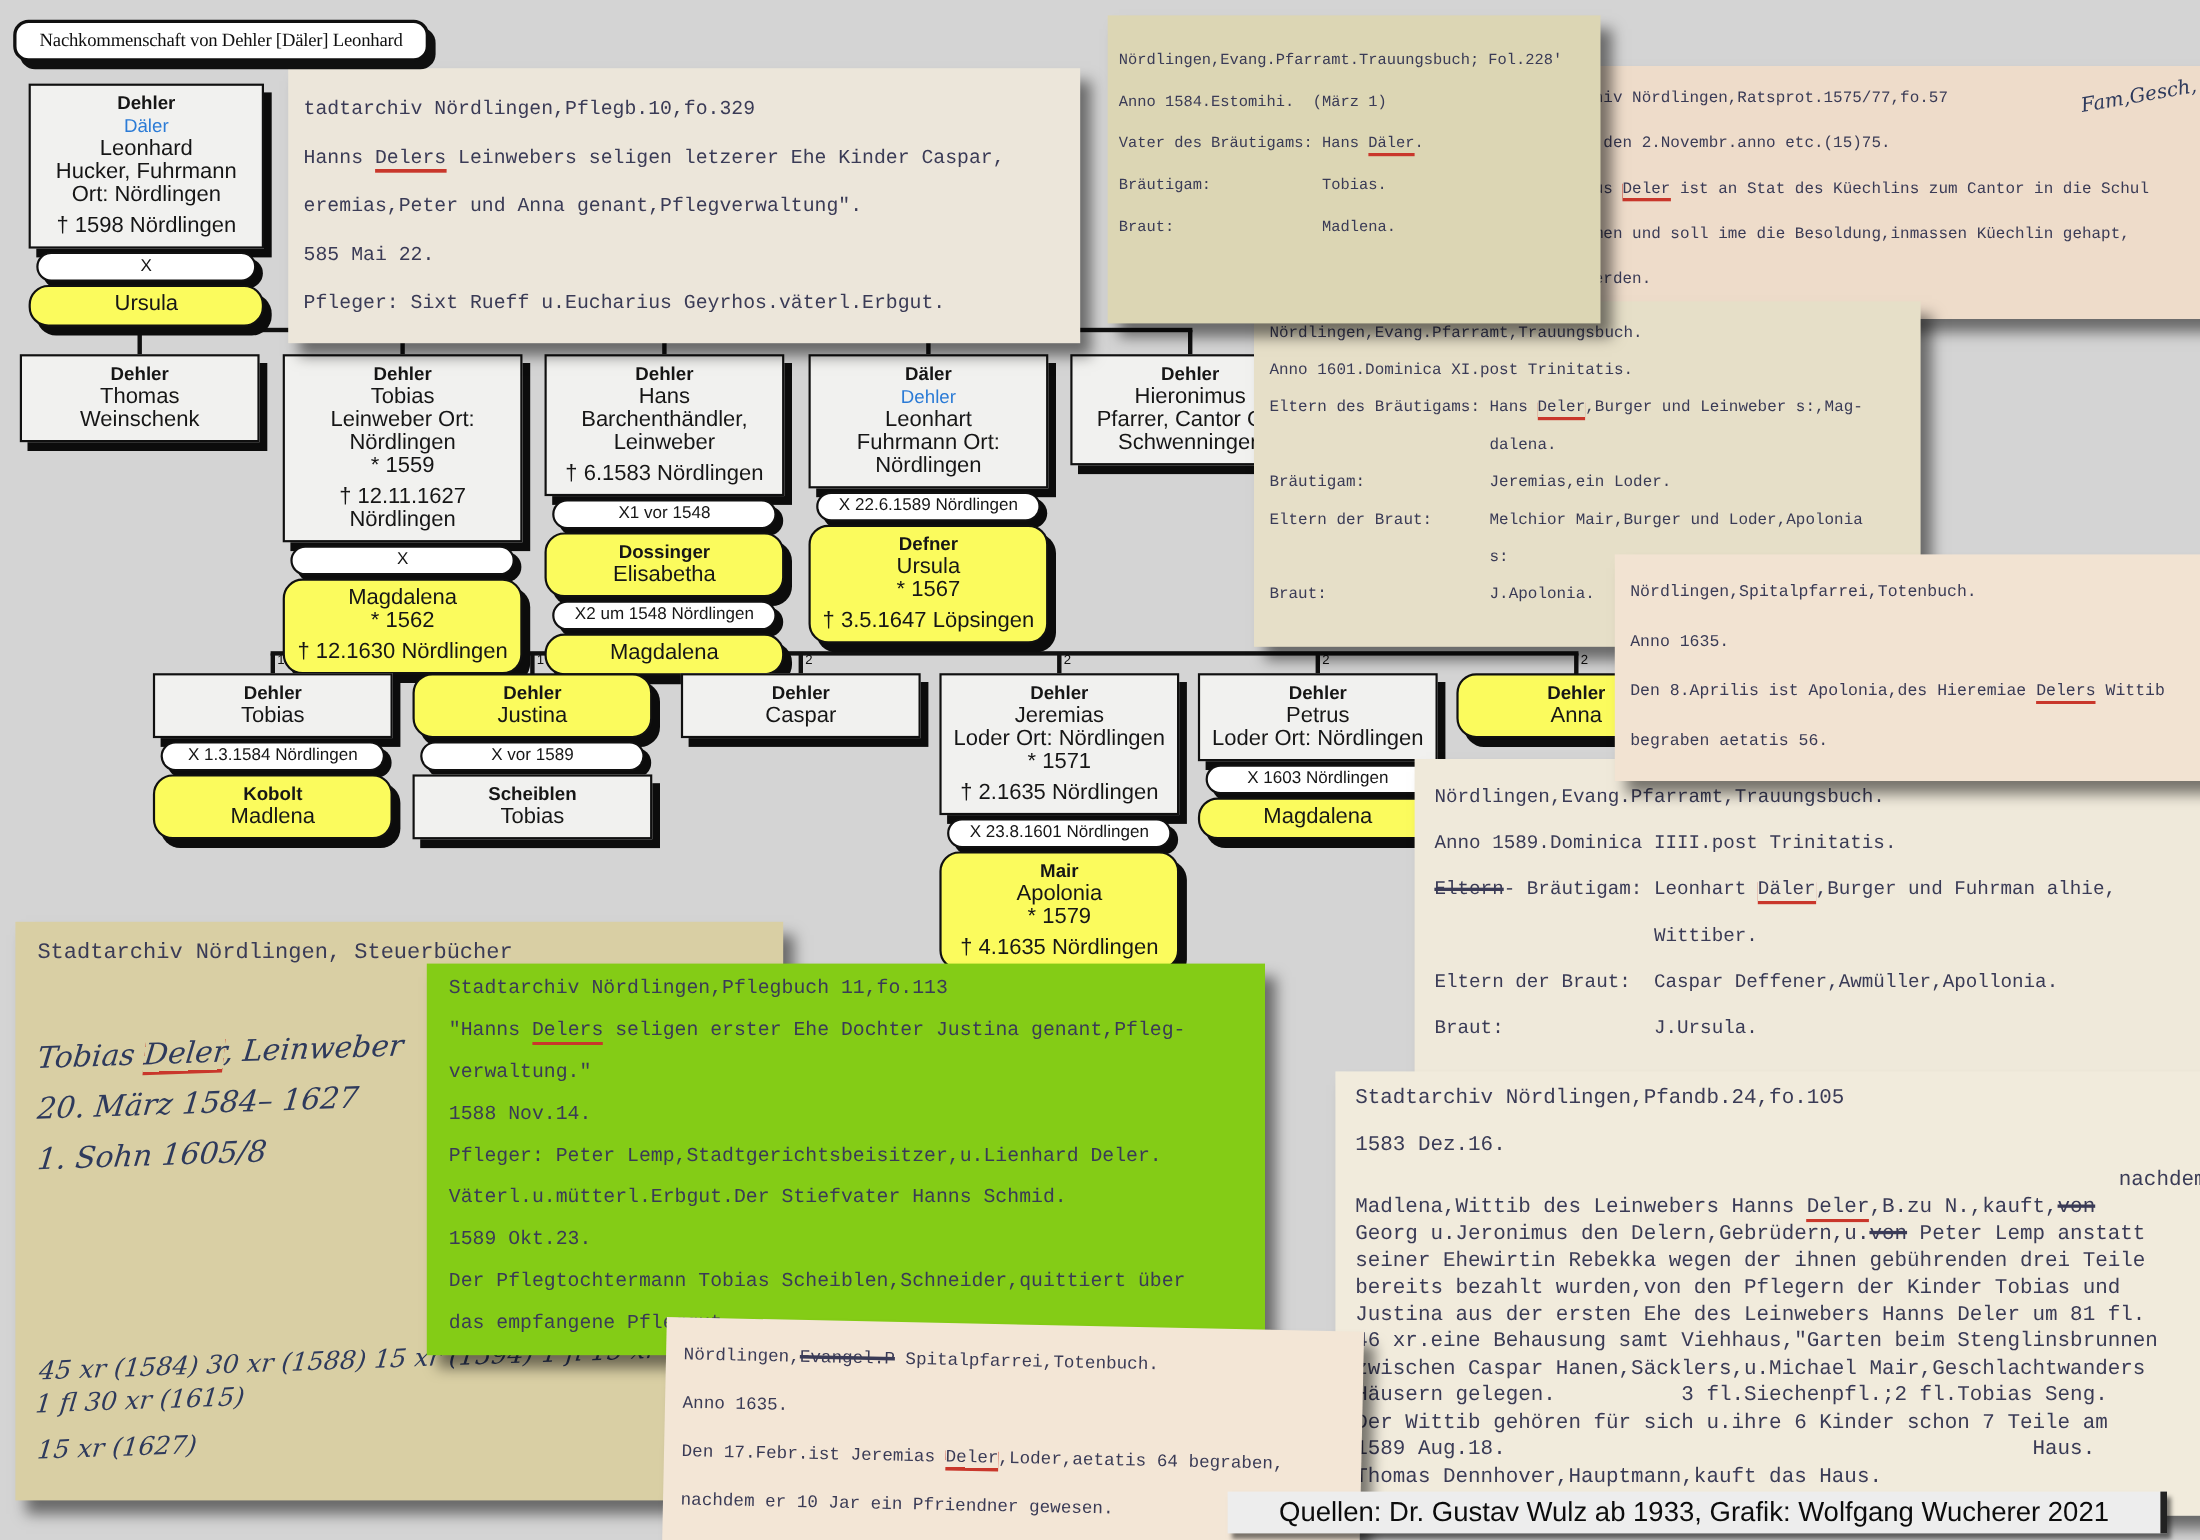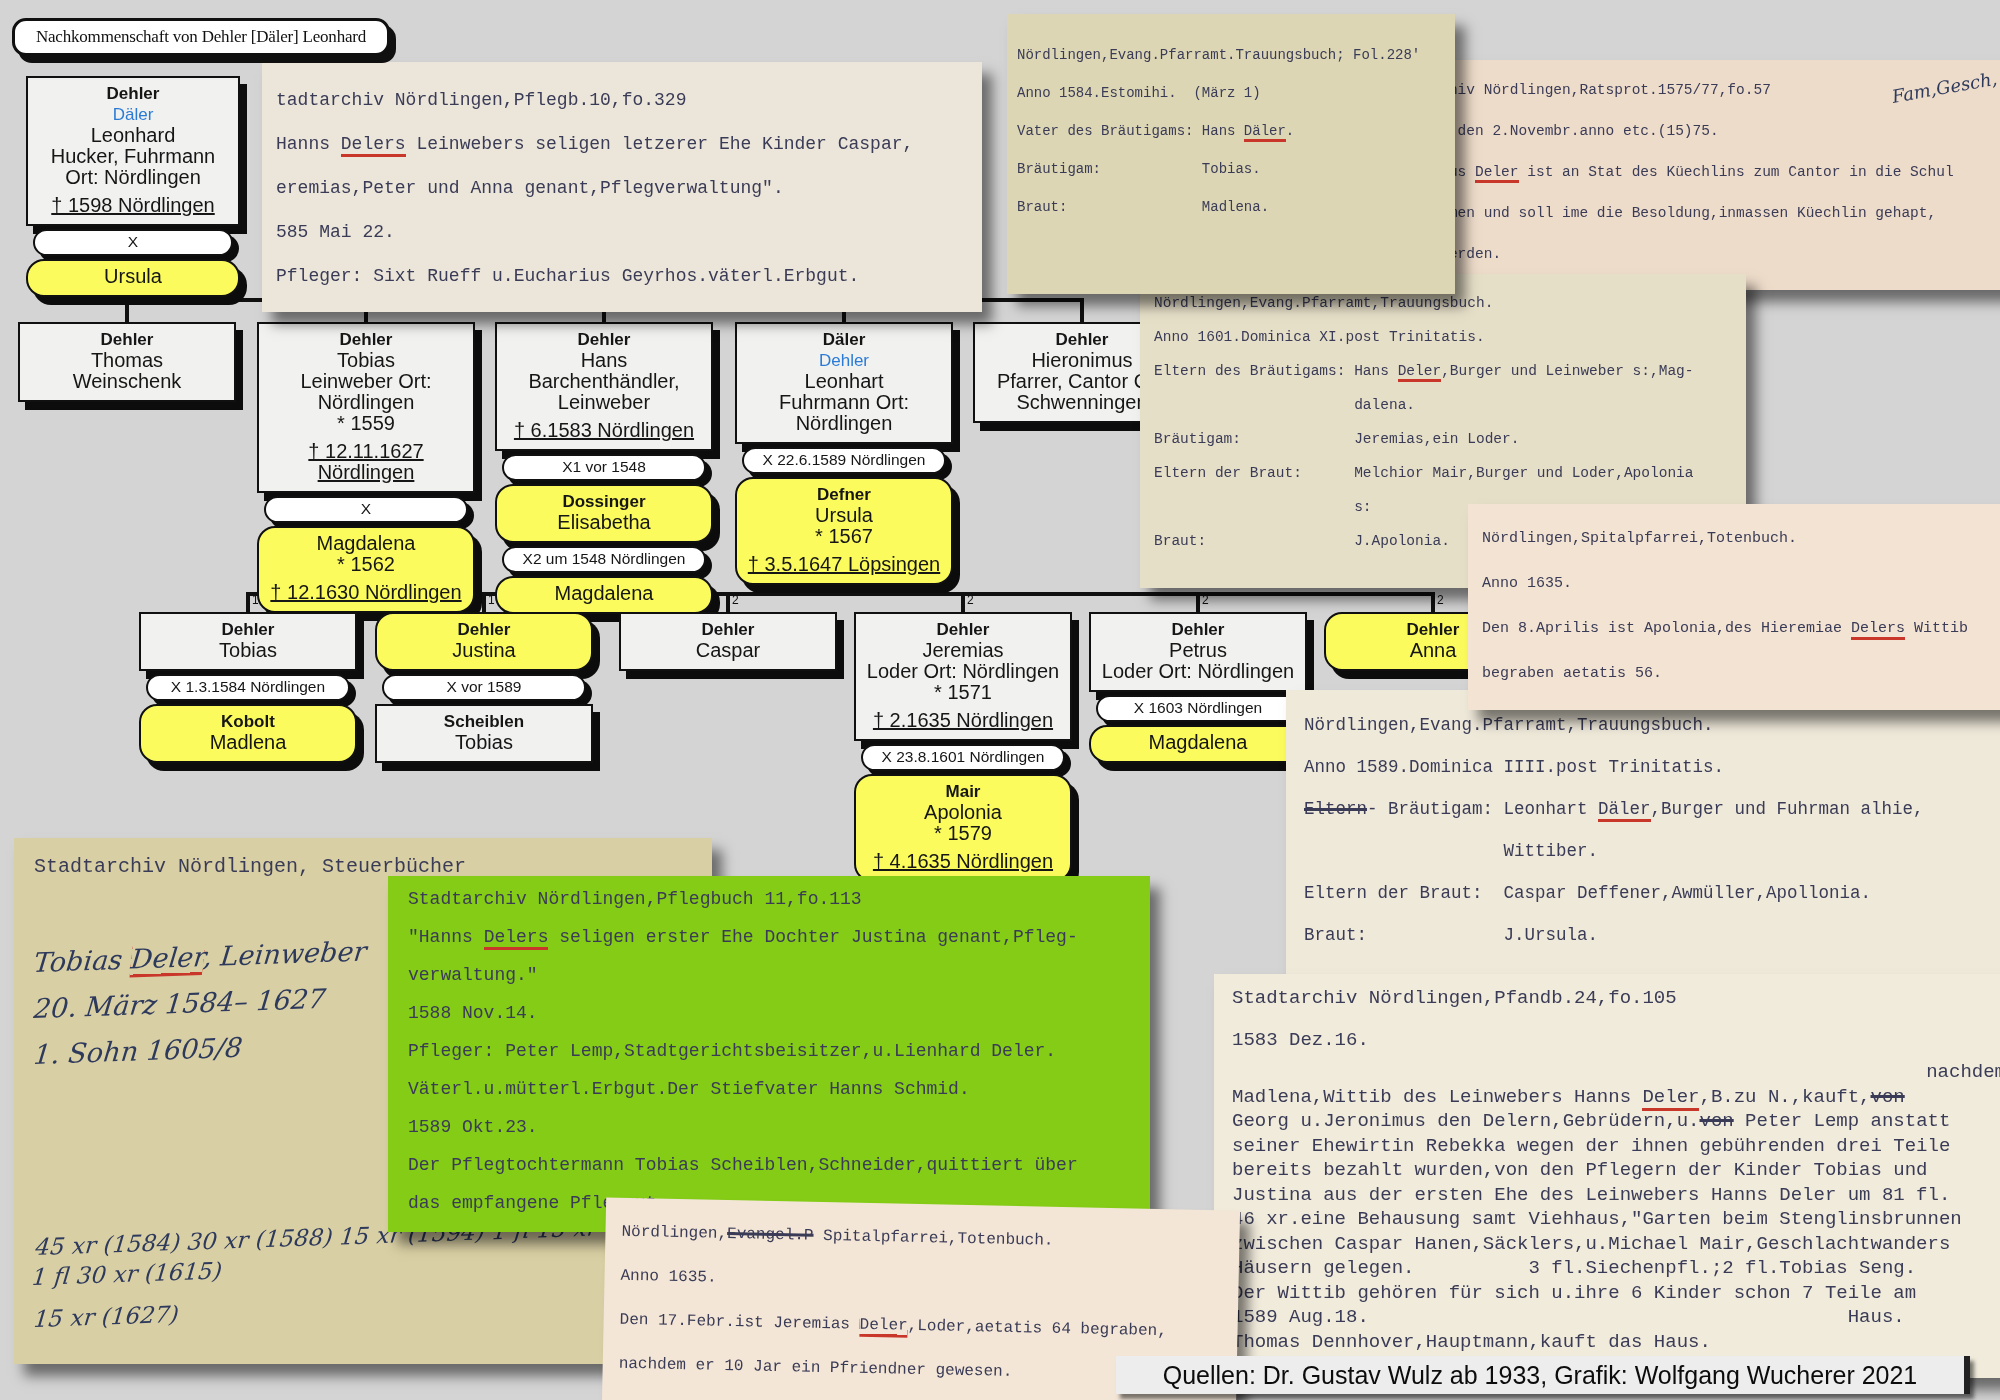--- a/index.html
+++ b/index.html
@@ -19,21 +19,21 @@
   .unit{position:absolute;z-index:1;}
   .pbox{border:2.5px solid #101010;background:#f1f1ef;box-shadow:7px 8px 0 #0c0c0c;
     padding:5px 4px 8px;text-align:center;color:#161616;margin-bottom:3px;position:relative;}
   .ybox{background:#fbfb5d;border-radius:18px;}
   .gbox{border-radius:0;}
   .pill{border:2.5px solid #101010;background:#ffffff;border-radius:16px;box-shadow:6px 6px 0 #0c0c0c;
     height:23px;line-height:22px;text-align:center;font-size:15.5px;margin:0 7px 3px;position:relative;color:#161616;}
   .bt{font-weight:bold;font-size:17px;line-height:21px;}
   .alt{color:#2b7bd6;font-size:17px;line-height:21px;}
   .bl{font-size:20px;line-height:21px;}
-  .dag{margin-top:7px;text-decoration:underline;}
+  .dag{margin-top:7px;}
   .marker{position:absolute;top:-19px;left:calc(50% + 4px);font-size:12px;color:#111;}
 
   .u-root{left:26px;top:76px;width:214px;}
   .u-g2-1{left:18px;top:322px;width:218px;}
   .u-g2-2{left:257px;top:322px;width:218px;}
   .u-g2-3{left:495px;top:322px;width:218px;}
   .u-g2-4{left:735px;top:322px;width:218px;}
   .u-g2-5{left:973px;top:322px;width:218px;}
   .u-g3-1{left:139px;top:612px;width:218px;}
   .u-g3-2{left:375px;top:612px;width:218px;}

